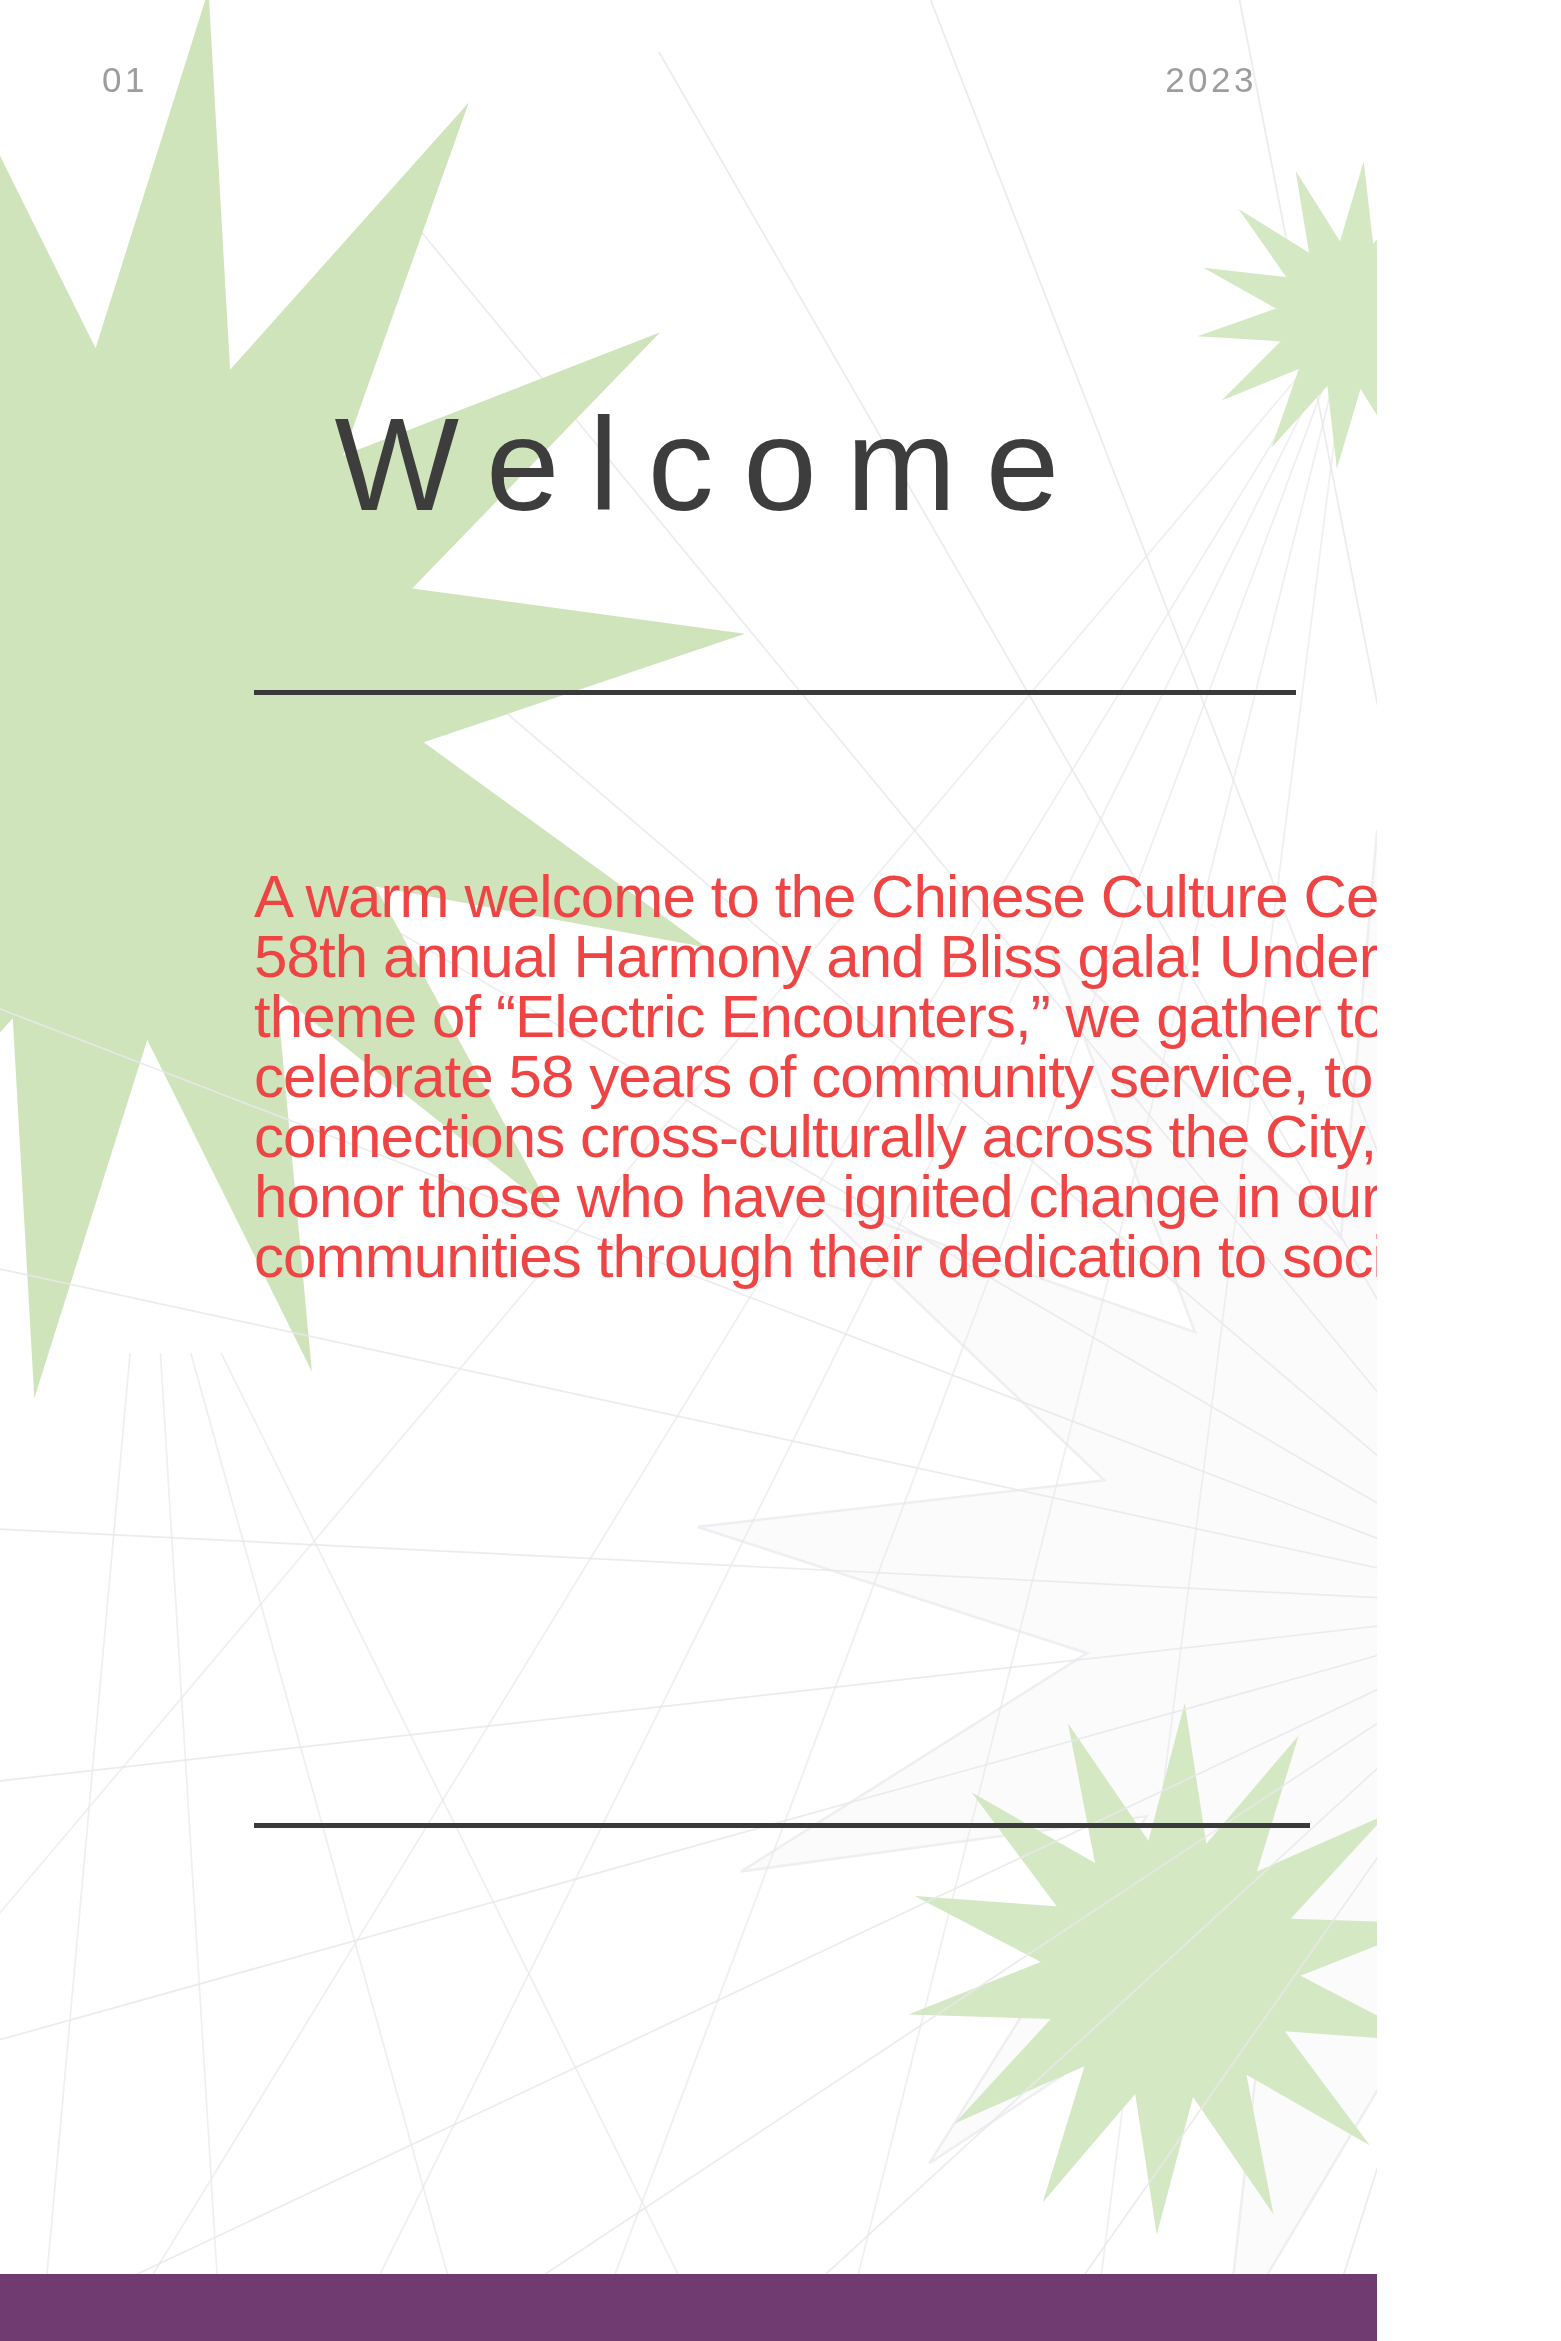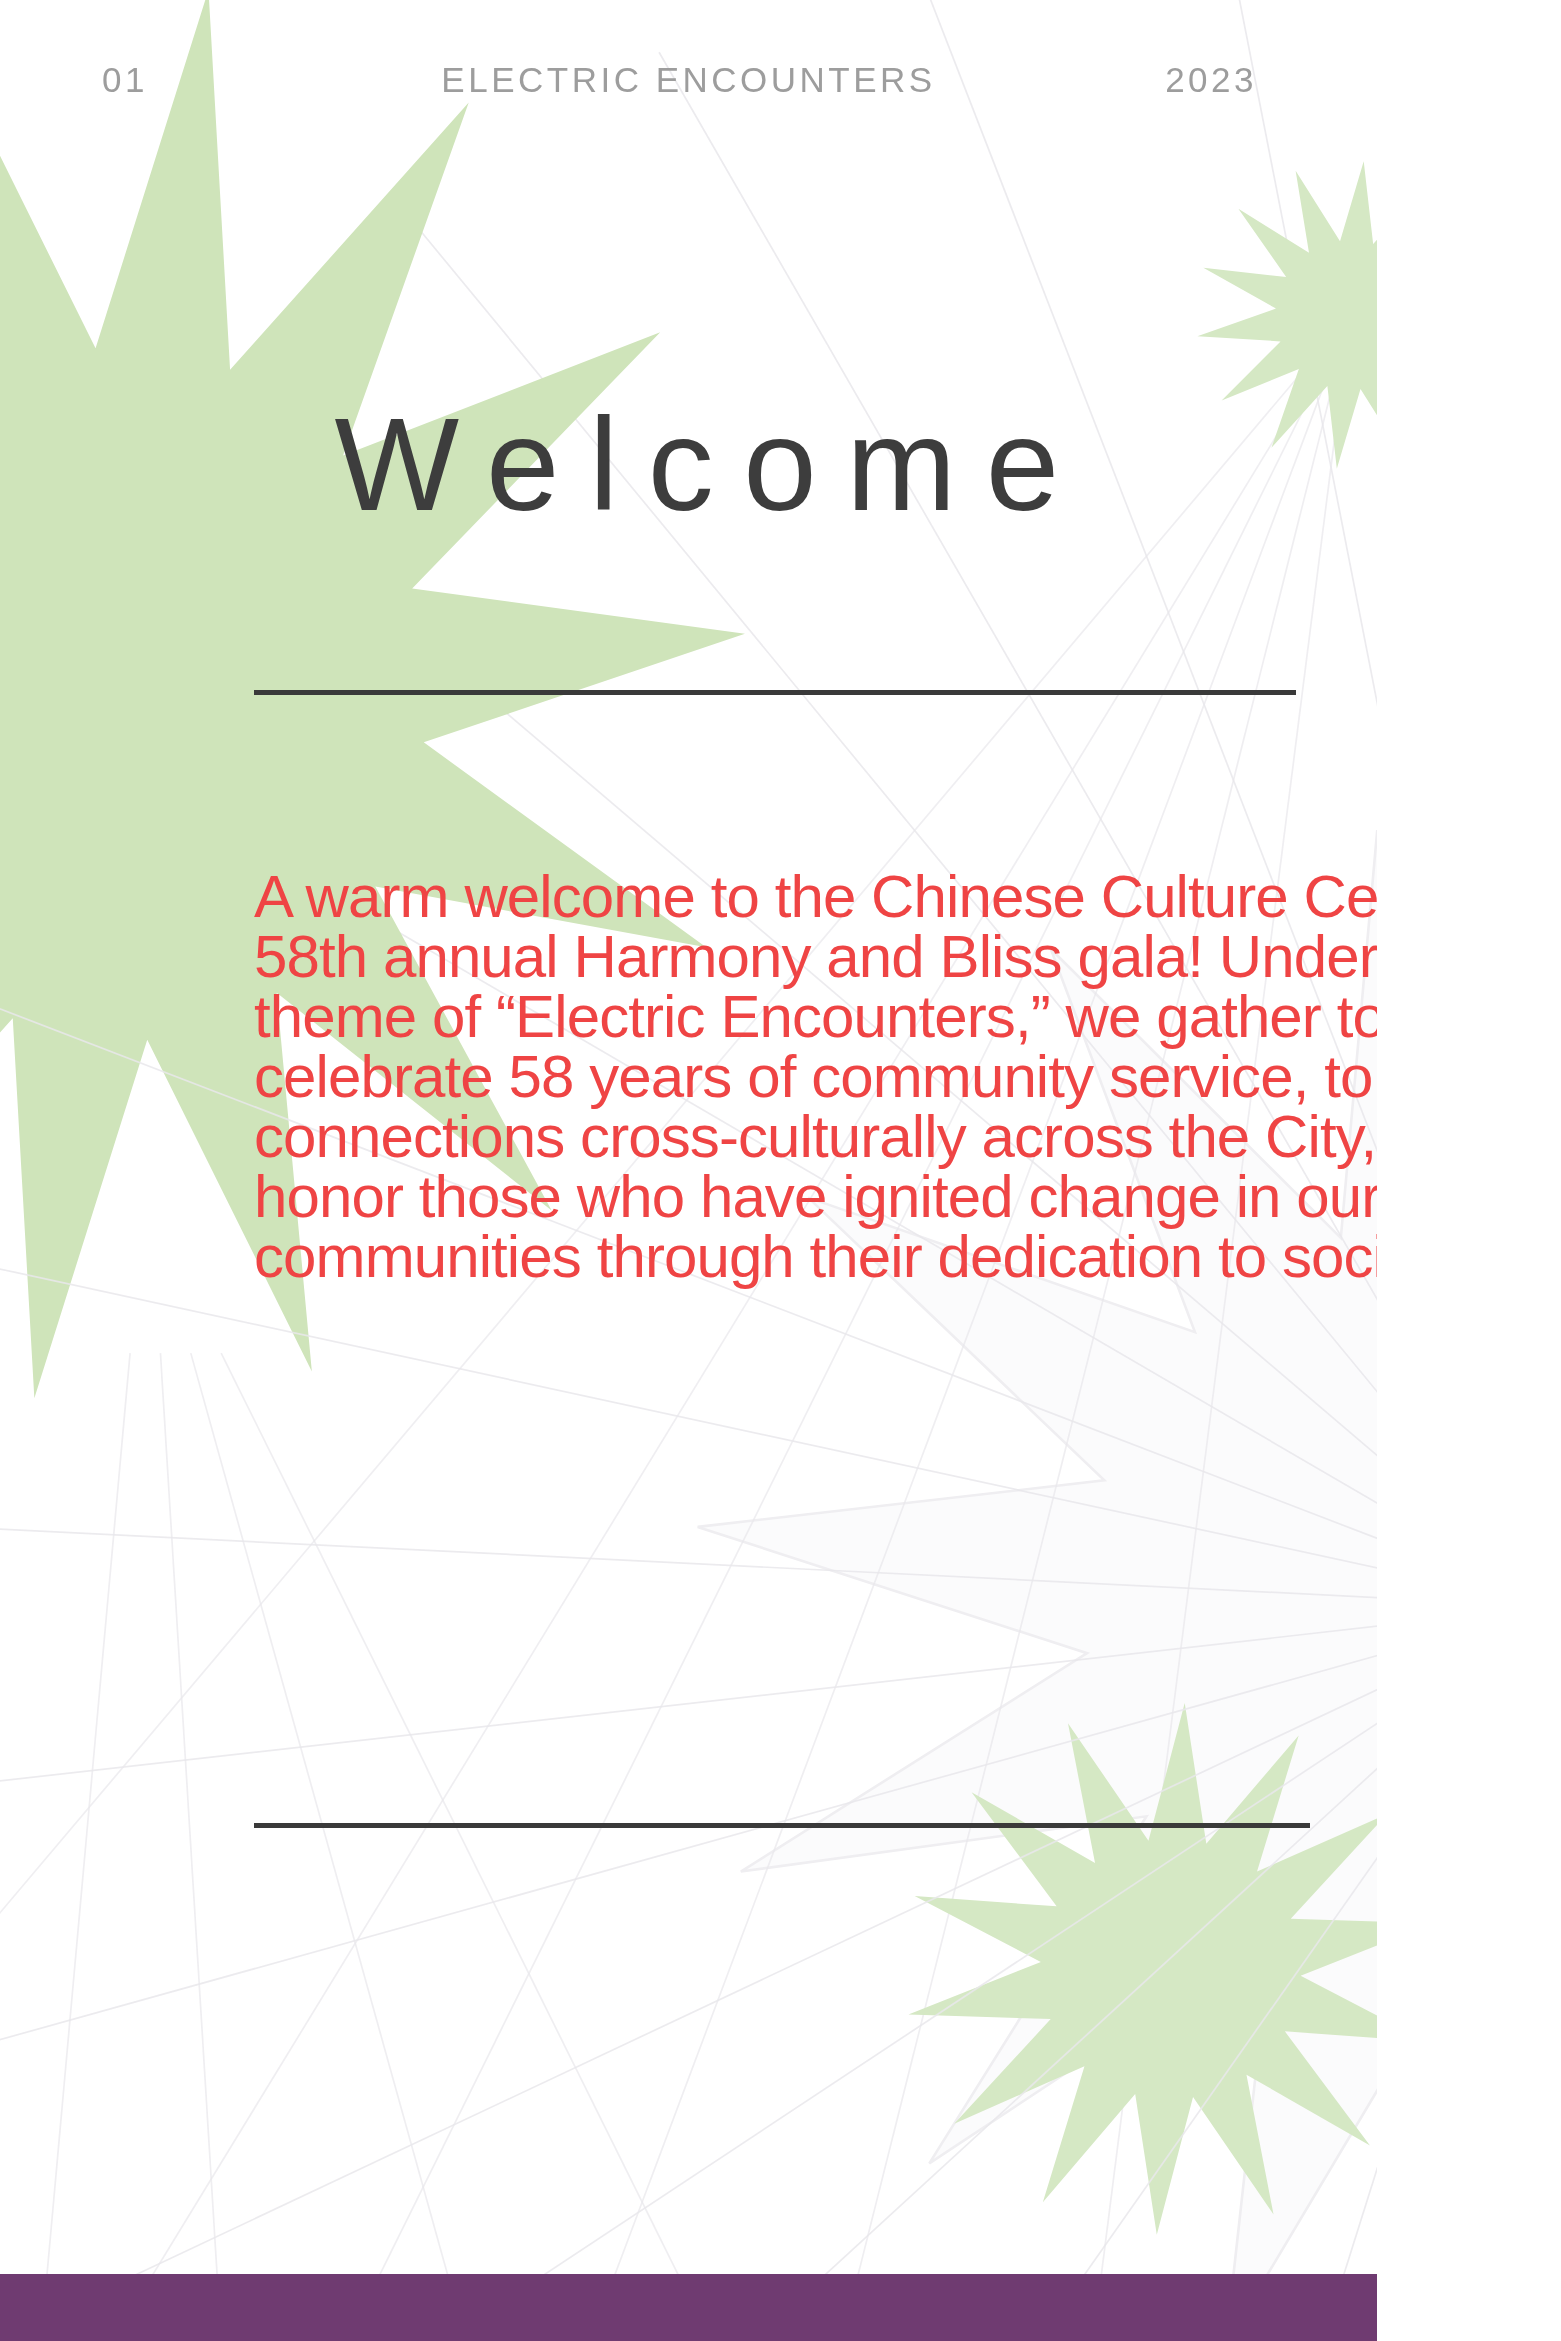--- a/index.html
+++ b/index.html
@@ -105,21 +105,20 @@
       <line x1="1792" y1="1852" x2="-30" y2="2360"></line>
       <line x1="1792" y1="1852" x2="120" y2="2640"></line>
       <line x1="1792" y1="1852" x2="420" y2="2760"></line>
       <line x1="1792" y1="1852" x2="780" y2="2780"></line>
       <line x1="1792" y1="1852" x2="1140" y2="2780"></line>
       <line x1="1792" y1="1852" x2="1500" y2="2780"></line>
     </g>
   </svg>
 
   <div class="hdr hdr-num">01</div>
-  <div class="hdr hdr-title">ELECTRIC ENCOUNTERS</div>
   <div class="hdr hdr-year">2023</div>
 
   <div class="gala-title">Welcome</div>
 
   <div class="rule rule-top"></div>
 
   <div class="body-text p1">A warm welcome to the Chinese Culture Center’s
 58th annual Harmony and Bliss gala! Under the
 theme of “Electric Encounters,” we gather tonight to
 celebrate 58 years of community service, to build

